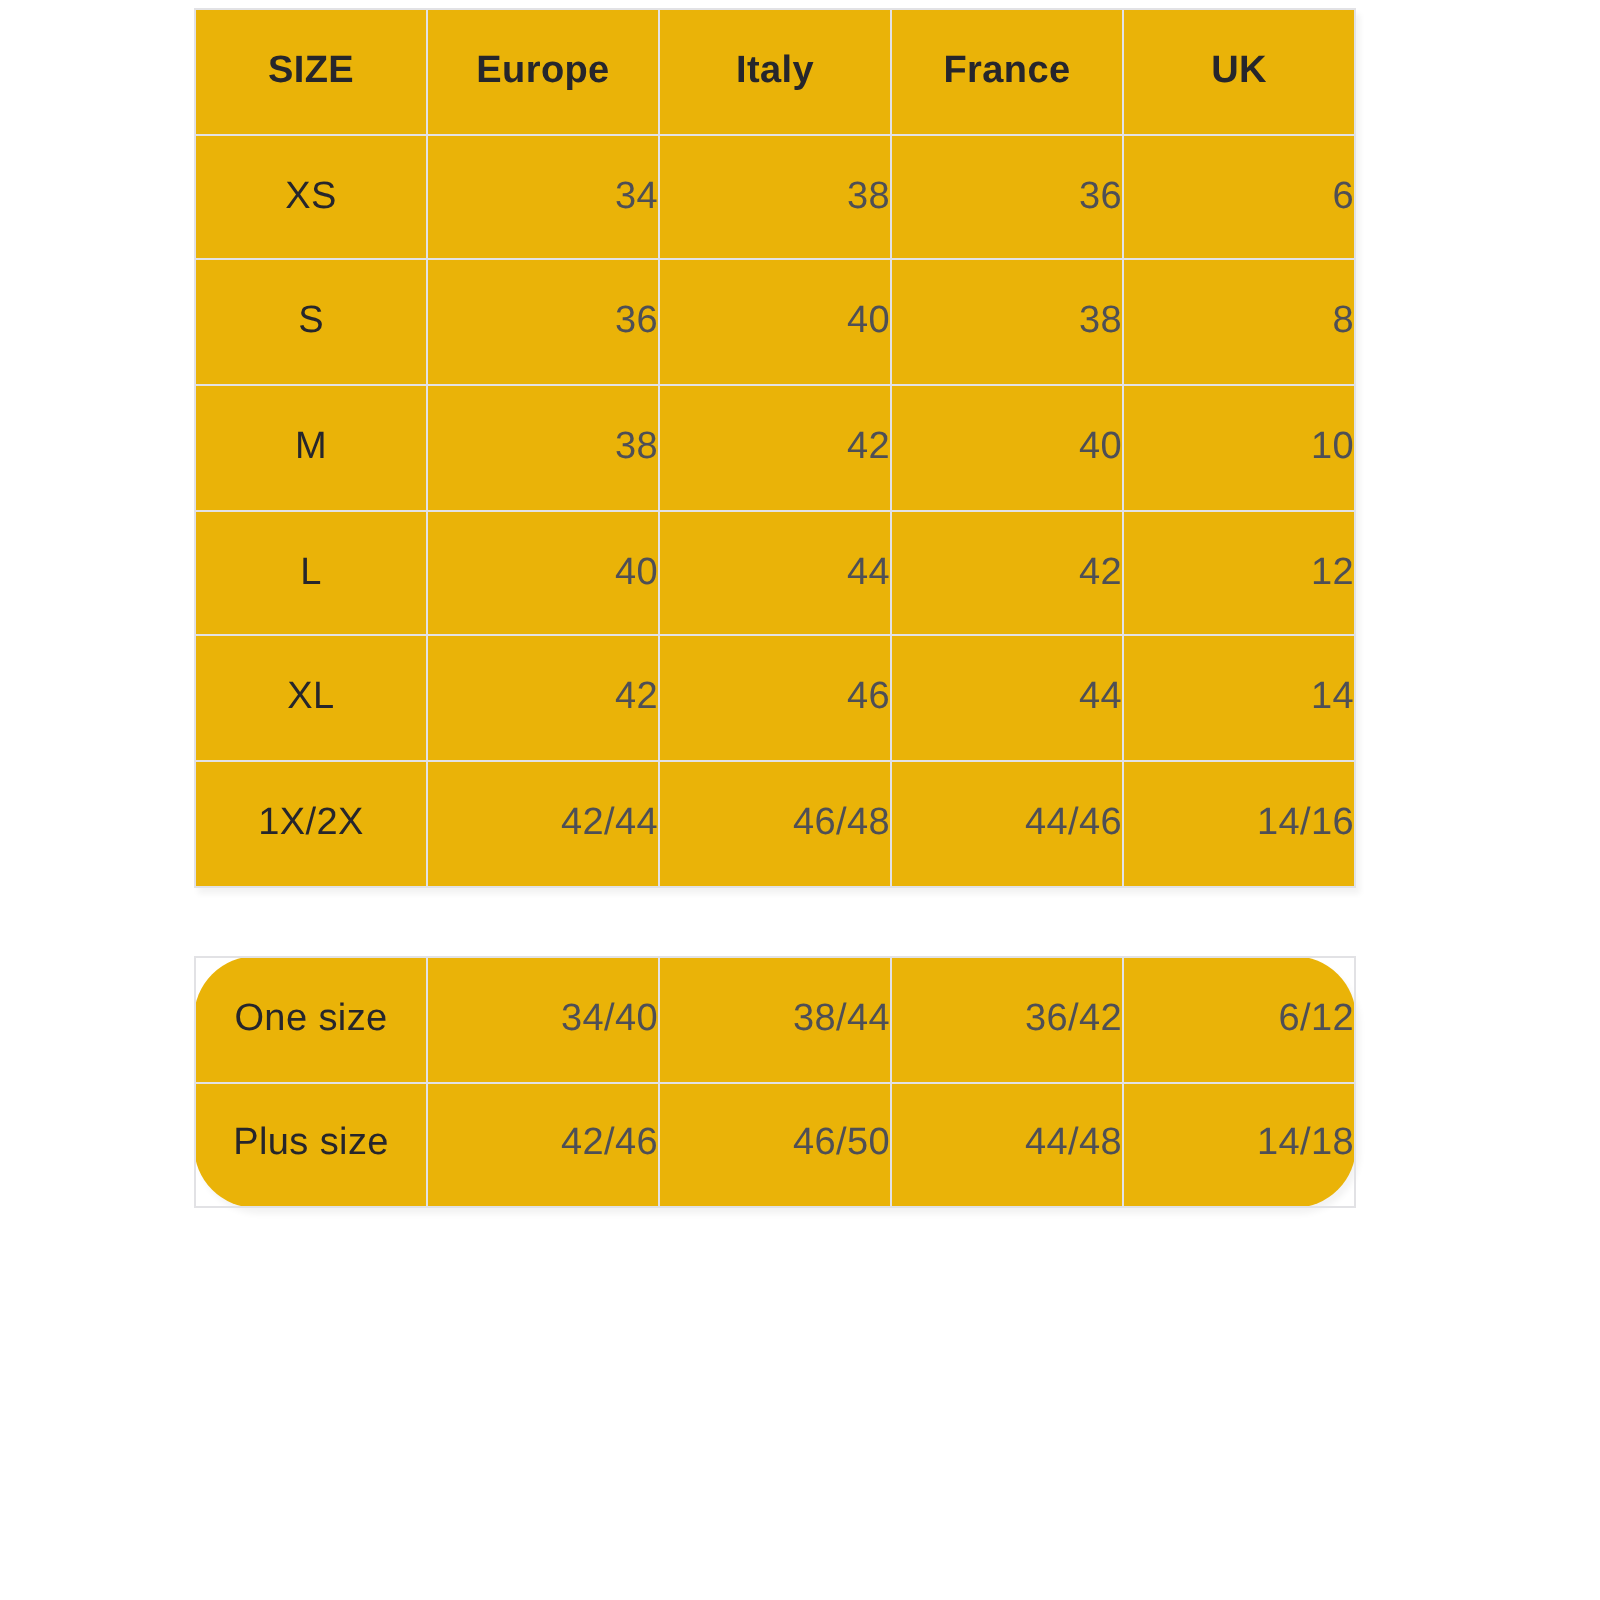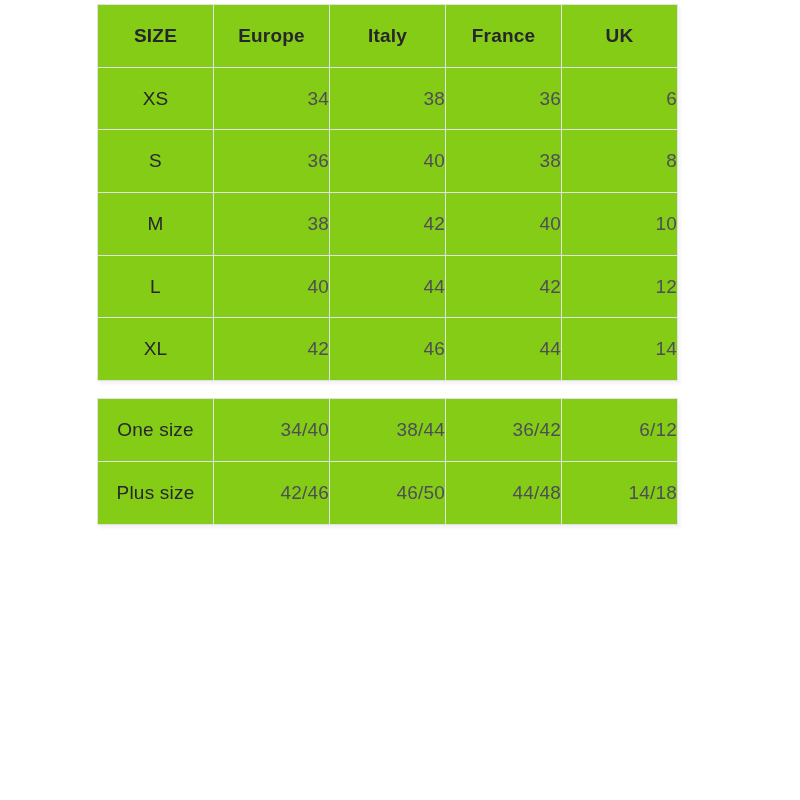--- a/index.html
+++ b/index.html
@@ -8,25 +8,25 @@
     background: #ffffff;
     width: 800px;
     height: 800px;
     font-family: "Liberation Sans", sans-serif;
   }
   .table-wrap {
     margin-left: 97px;
   }
   table.size-table {
     border-collapse: collapse;
-    background: #84cc16;
+    background: #eab308;
     box-shadow: 2px 3px 3px rgba(0,0,0,0.05);
   }
   table#main-size-table { margin-top: 4px; }
-  table#special-size-table { margin-top: 17px; }
+  table#special-size-table { margin-top: 34px; border-radius: 31px; }
   .size-table th,
   .size-table td {
     box-sizing: border-box;
     width: 116px;
     height: 62.7px;
     border: 1px solid #e2e2e5;
     text-align: center;
     vertical-align: middle;
     font-size: 19px;
     letter-spacing: 0.2px;
@@ -90,20 +90,27 @@
         <td class="value-cell">42</td>
         <td class="value-cell">12</td>
       </tr>
       <tr>
         <td class="label-cell">XL</td>
         <td class="value-cell">42</td>
         <td class="value-cell">46</td>
         <td class="value-cell">44</td>
         <td class="value-cell">14</td>
       </tr>
+      <tr>
+        <td class="label-cell">1X/2X</td>
+        <td class="value-cell">42/44</td>
+        <td class="value-cell">46/48</td>
+        <td class="value-cell">44/46</td>
+        <td class="value-cell">14/16</td>
+      </tr>
     </tbody>
   </table>
 
   <table class="size-table" id="special-size-table">
     <tbody>
       <tr>
         <td class="label-cell">One size</td>
         <td class="value-cell">34/40</td>
         <td class="value-cell">38/44</td>
         <td class="value-cell">36/42</td>

